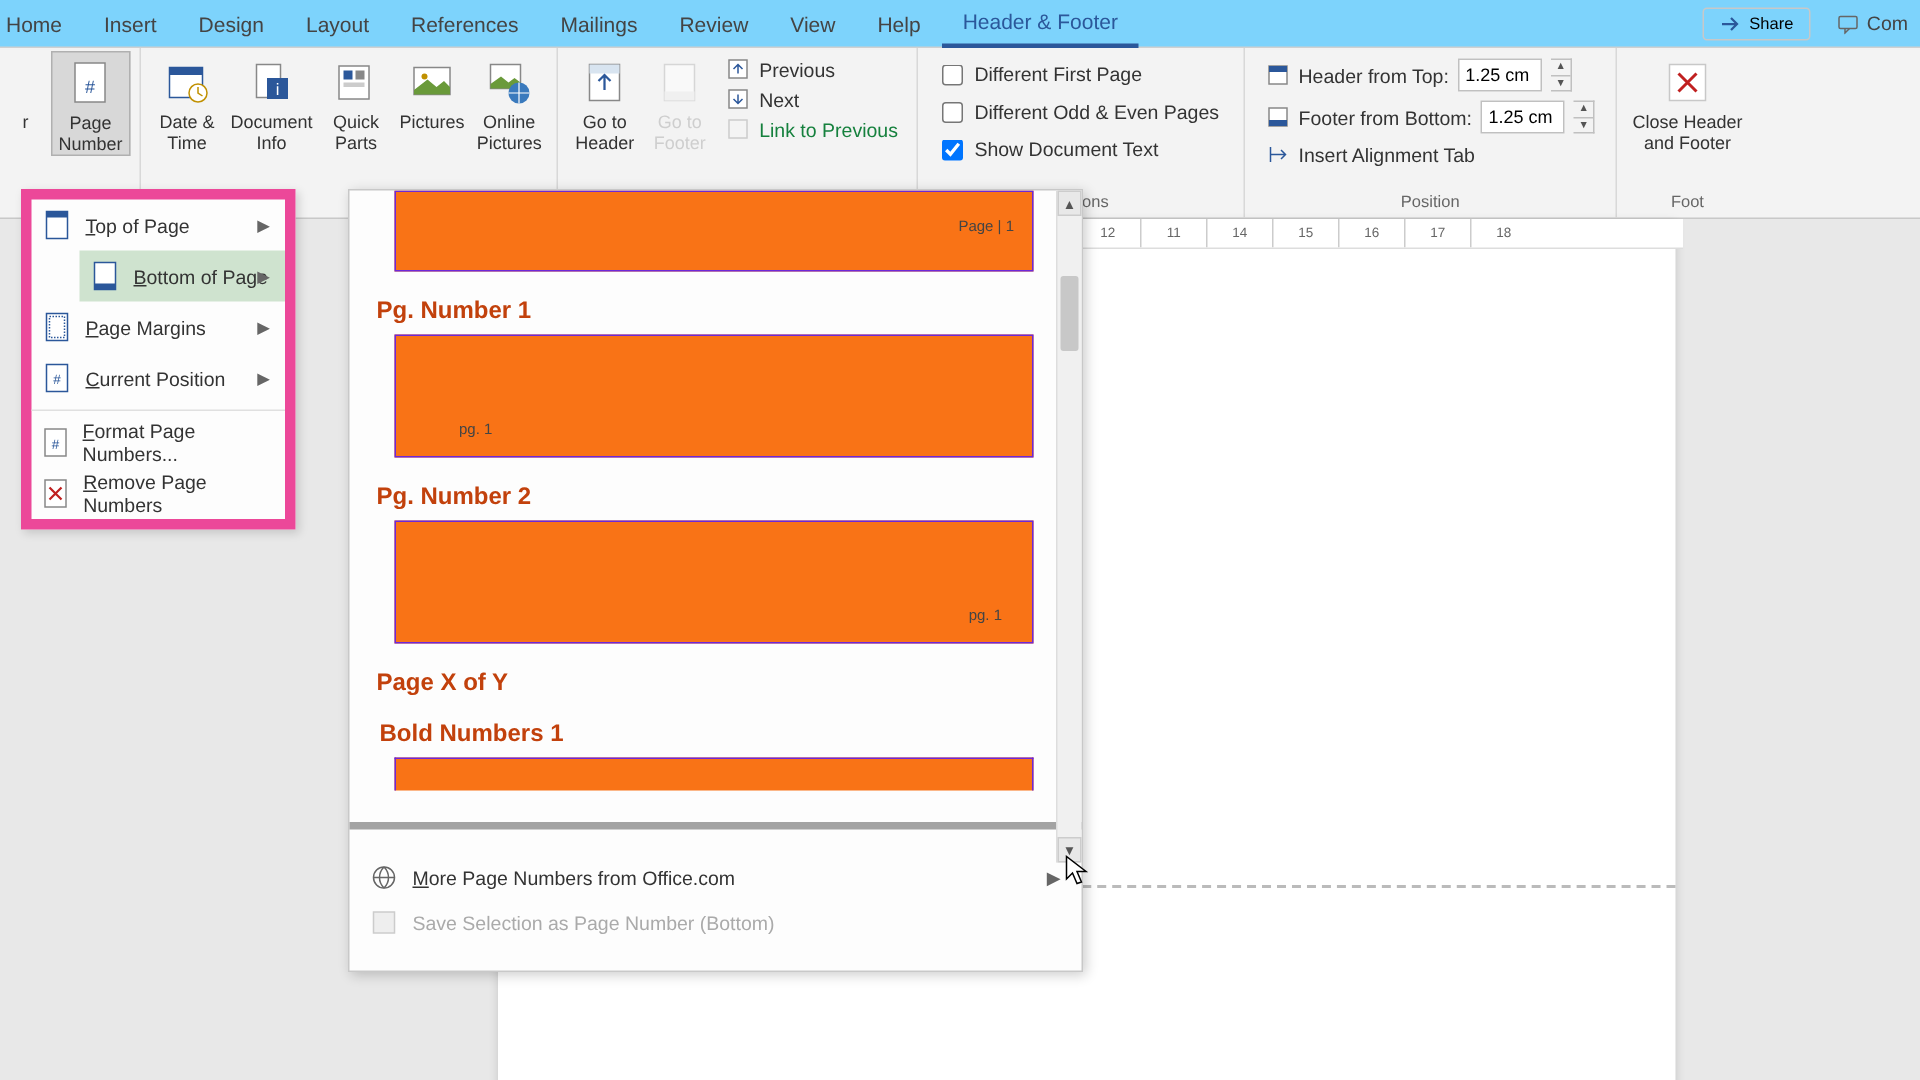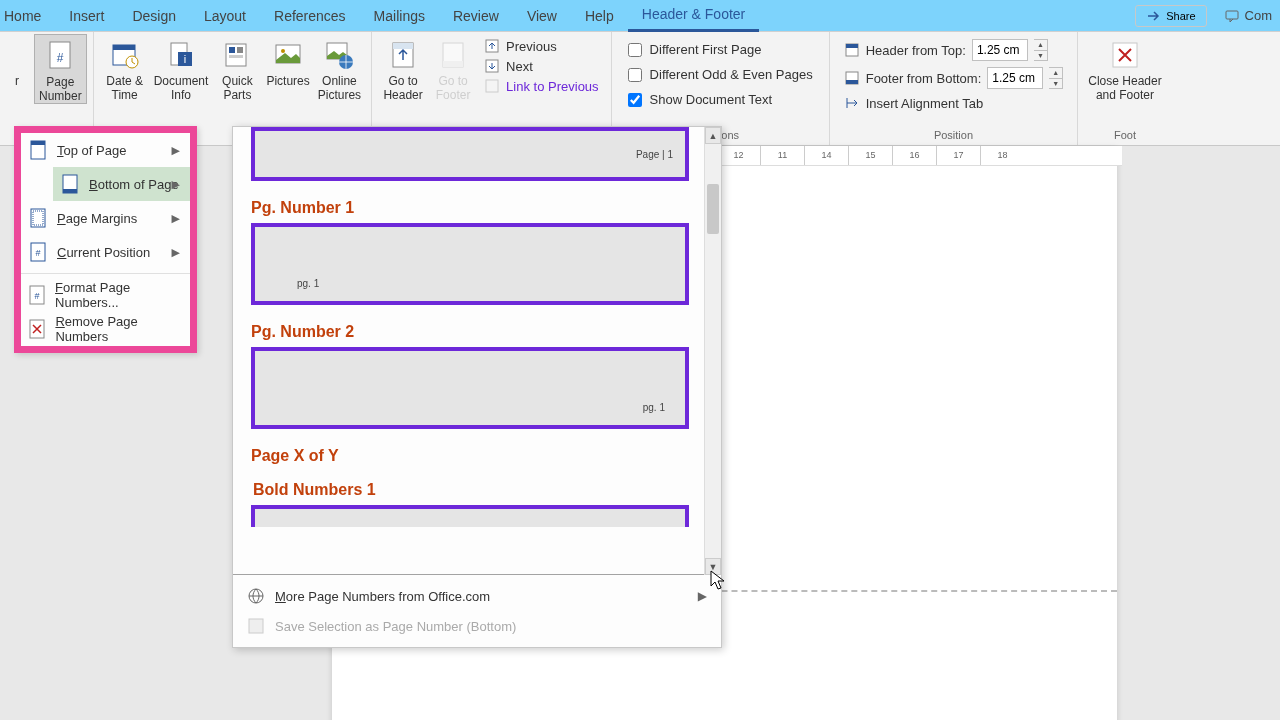--- a/index.html
+++ b/index.html
@@ -17,21 +17,21 @@
 .ribbon { background: #f3f3f3; height: 114px; display: flex; border-bottom: 1px solid #c8c8c8; }
 .group { display: flex; flex-direction: column; height: 100%; border-right: 1px solid #d8d8d8; padding: 2px 6px 0 6px; }
 .group-body { flex: 1; display: flex; align-items: flex-start; }
 .group-label { text-align: center; font-size: 11px; color: #666; padding: 2px 0 4px 0; }
 .vbtn { display: flex; flex-direction: column; align-items: center; justify-content: flex-start; padding: 4px 4px 0 4px; cursor: pointer; text-align: center; font-size: 12px; color: #333; min-width: 50px; }
 .vbtn .ico { width: 34px; height: 34px; display: flex; align-items: center; justify-content: center; margin-bottom: 2px; }
 .vbtn .lbl { line-height: 14px; }
 .vbtn.pressed { background: #d8d8d8; border: 1px solid #b0b0b0; }
 .miniset { display: flex; flex-direction: column; gap: 4px; padding: 4px 6px; }
 .minirow { display: flex; align-items: center; gap: 6px; font-size: 13px; color: #333; cursor: pointer; white-space: nowrap; }
-.minirow.disabled { color: #6d28d9; cursor: default; }
+.minirow.disabled { color: #15803d; cursor: default; }
 .checkrow { display: flex; align-items: center; gap: 8px; font-size: 13px; color: #333; padding: 2px 4px; }
 .checkrow input { width: 14px; height: 14px; }
 .posrow { display: flex; align-items: center; gap: 6px; font-size: 13px; color: #333; padding: 1px 2px; }
 .posinput { width: 56px; height: 22px; border: 1px solid #c0c0c0; font-size: 12px; padding: 0 4px; }
 .spin { display: flex; flex-direction: column; border: 1px solid #c0c0c0; border-left: none; height: 22px; width: 14px; }
 .spin div { flex: 1; display: flex; align-items: center; justify-content: center; font-size: 7px; color: #555; cursor: pointer; }
 .spin div:first-child { border-bottom: 1px solid #c0c0c0; }
 
 
 .ruler-area { height: 20px; background: #fff; position: relative; margin-left: 232px; width: 890px; border-bottom: 1px solid #ddd; font-size: 9px; color: #666; overflow: hidden;}
@@ -54,24 +54,24 @@
 .underline-first::first-letter { text-decoration: underline; }
 
 
 .gallery { position: absolute; left: 232px; top: 126px; width: 490px; height: 522px; background: #fdfdfd; border: 1px solid #c8c8c8; box-shadow: 2px 2px 8px rgba(0,0,0,0.2); z-index: 19; display: flex; flex-direction: column; }
 .gal-scroll { position: absolute; right: 0; top: 0; bottom: 72px; width: 17px; background: #f0f0f0; border-left: 1px solid #ddd; display: flex; flex-direction: column; }
 .gal-scroll .sbtn { height: 17px; background: #e8e8e8; border: 1px solid #ccc; display: flex; align-items: center; justify-content: center; font-size: 9px; color: #555; cursor: pointer; }
 .gal-scroll .strack { flex: 1; position: relative; }
 .gal-scroll .sthumb { position: absolute; top: 40px; left: 2px; right: 2px; height: 50px; background: #c8c8c8; border-radius: 2px; }
 .gal-body { flex: 1; overflow: hidden; padding: 0 18px 0 2px; }
 .gal-head { font-weight: 600; font-size: 16px; color: #c2410c; padding: 10px 0 6px 16px; }
-.gal-card { margin: 0 14px 8px 16px; border: 4px solid #6d28d9; height: 82px; background: #e5e5e5; position: relative; }
+.gal-card { margin: 0 14px 8px 28px; border: 1px solid #6d28d9; height: 82px; background: #f97316; position: relative; }
 .gal-card.tall { height: 54px; }
 .gal-card .sample { position: absolute; font-size: 10px; color: #444; }
-.gal-footer { border-top: 1px solid #a3a3a3; padding: 6px 0; }
+.gal-footer { border-top: 5px solid #a3a3a3; padding: 17px 0; }
 .gal-frow { display: flex; align-items: center; gap: 10px; padding: 6px 14px; font-size: 13px; color: #333; cursor: pointer; position: relative; }
 .gal-frow.disabled { color: #aaa; cursor: default; }
 .gal-frow .arrow { position: absolute; right: 14px; font-size: 12px; color: #666; }
 
 .red-x { stroke: #c02020; stroke-width: 2; fill: none; }
 
 .cursor { position: absolute; left: 710px; top: 570px; z-index: 50; font-size: 16px; pointer-events: none; }
 </style>
 </head>
 <body>

